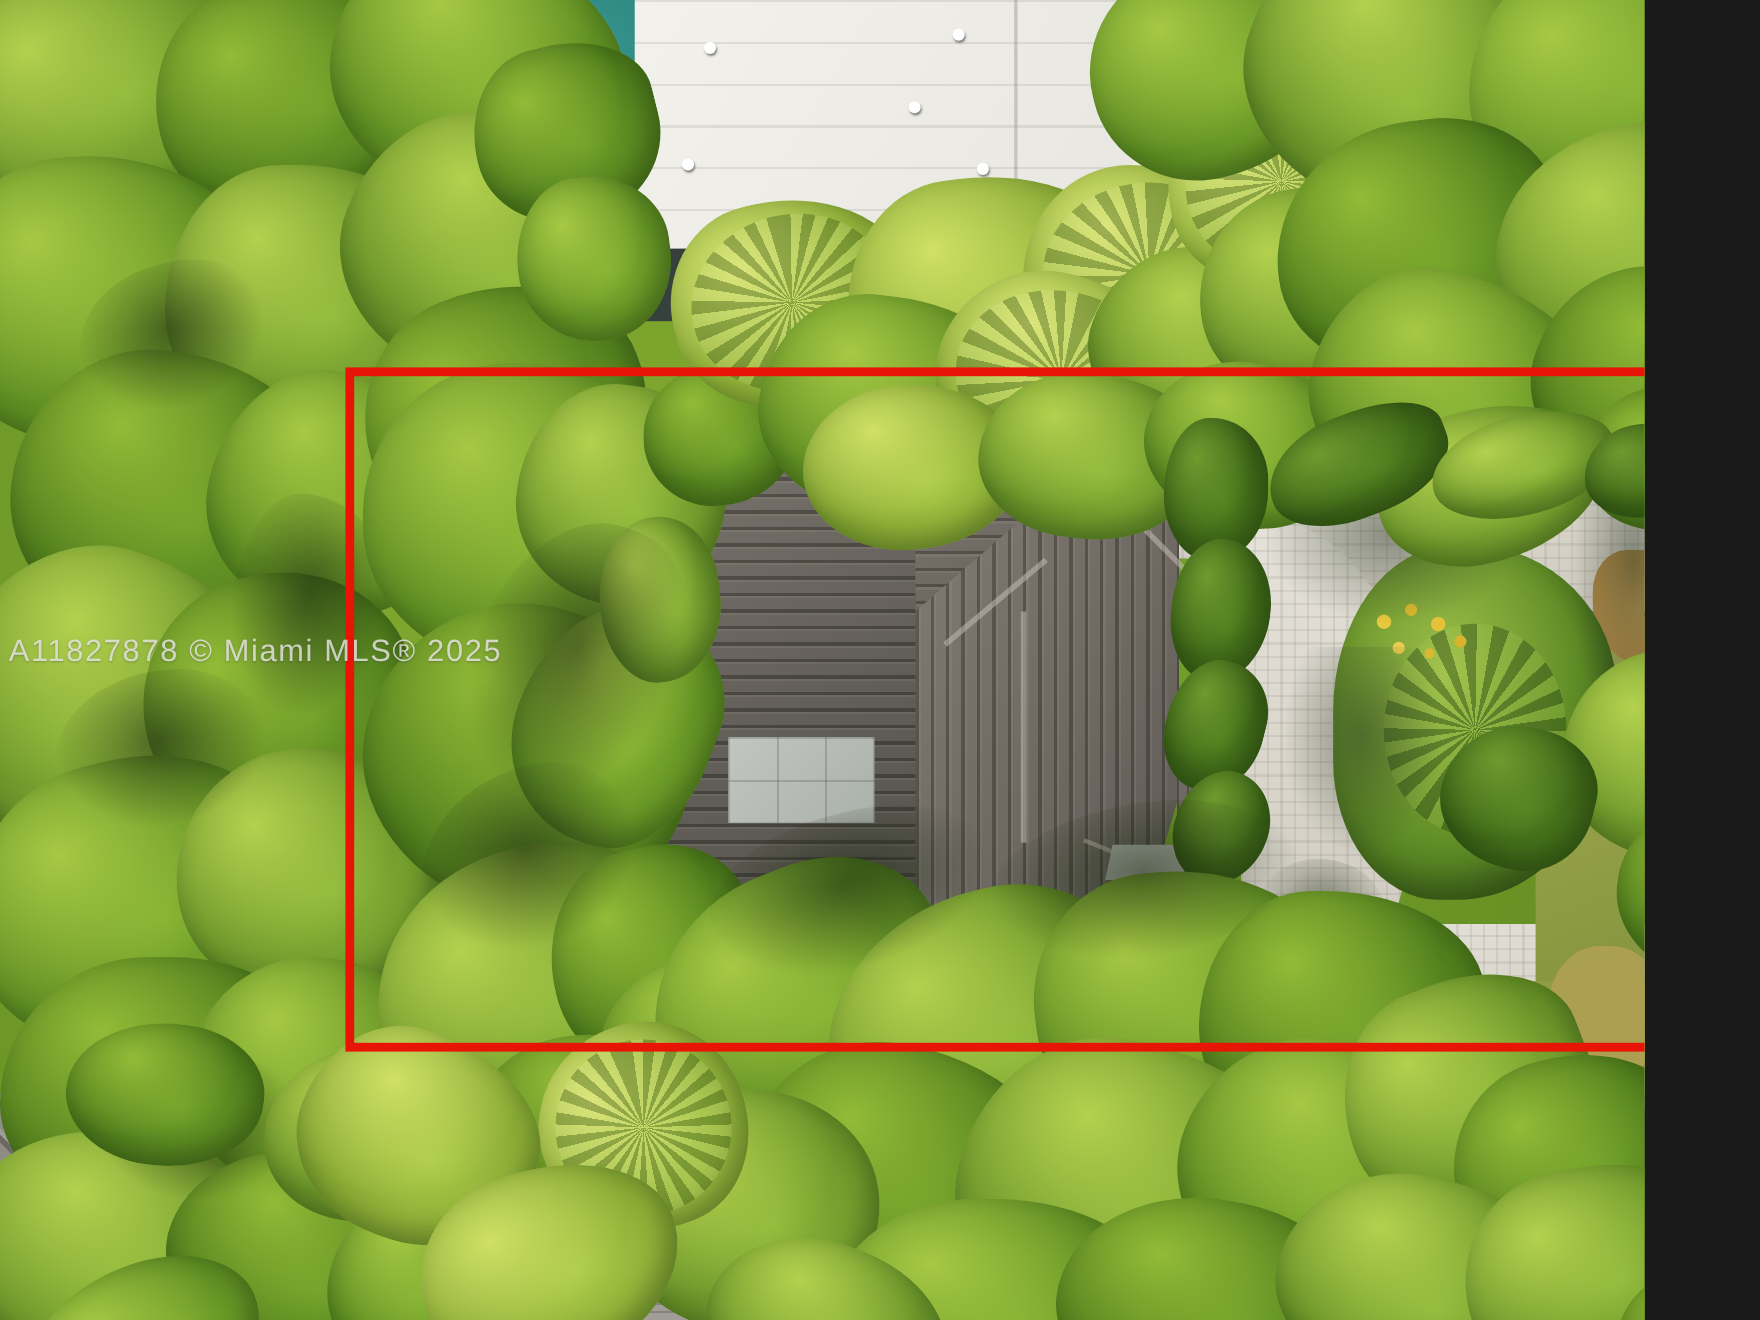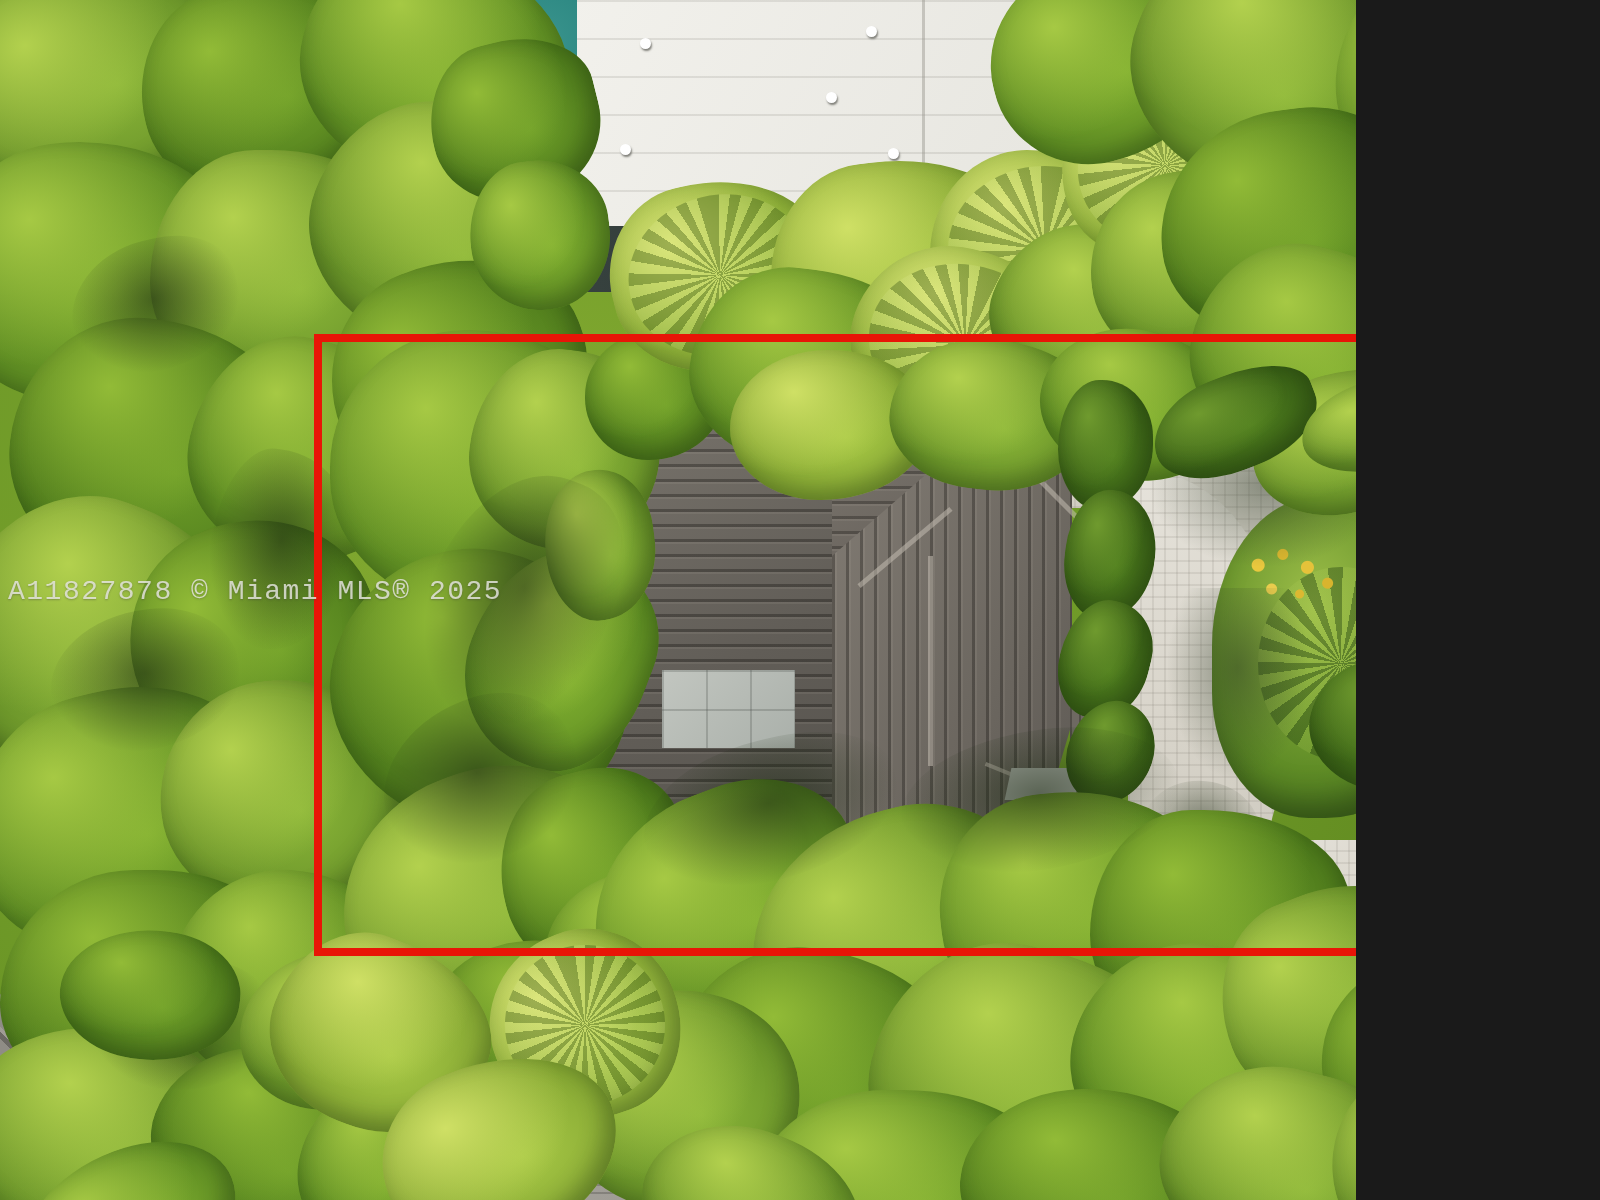--- a/index.html
+++ b/index.html
@@ -1,20 +1,20 @@
 <!DOCTYPE html>
 <html style="--boundary-red: #e81507; --canopy-mid: #7fae2f; --roof-charcoal: #615d57; --white-roof: #f2f1ec; --pool-teal: #2f8a84; --driveway-paver: #d9d5cb; --road-asphalt: #c6c3bd;"><head>
 <meta charset="utf-8">
 <style>
   html,body{margin:0;padding:0;background:#1a1a1a;}
   .scene{
-    position:relative;width:1356px;height:1200px;overflow:hidden;
+    position:relative;width:1495px;height:1200px;overflow:hidden;
     background:
       radial-gradient(circle at 38% 45%, #84ab31 0%, #6f9a28 55%, #5f881f 100%);
-    font-family:Liberation Mono, monospace;
+    font-family:Liberation Sans, sans-serif;
   }
   .abs{position:absolute;}
 
   
   .road{left:1536px;top:0;width:64px;height:1200px;
     background:linear-gradient(90deg,#b4b0a8 0 5px,#cecbc5 5px 12px,var(--road-asphalt,#c6c3bd));}
   .gravel{left:1128px;top:0;width:108px;height:132px;
     background:repeating-linear-gradient(45deg,rgba(120,110,90,.18) 0 2px,transparent 2px 6px),#d8d1c0;}
   .pavers{
     background:

